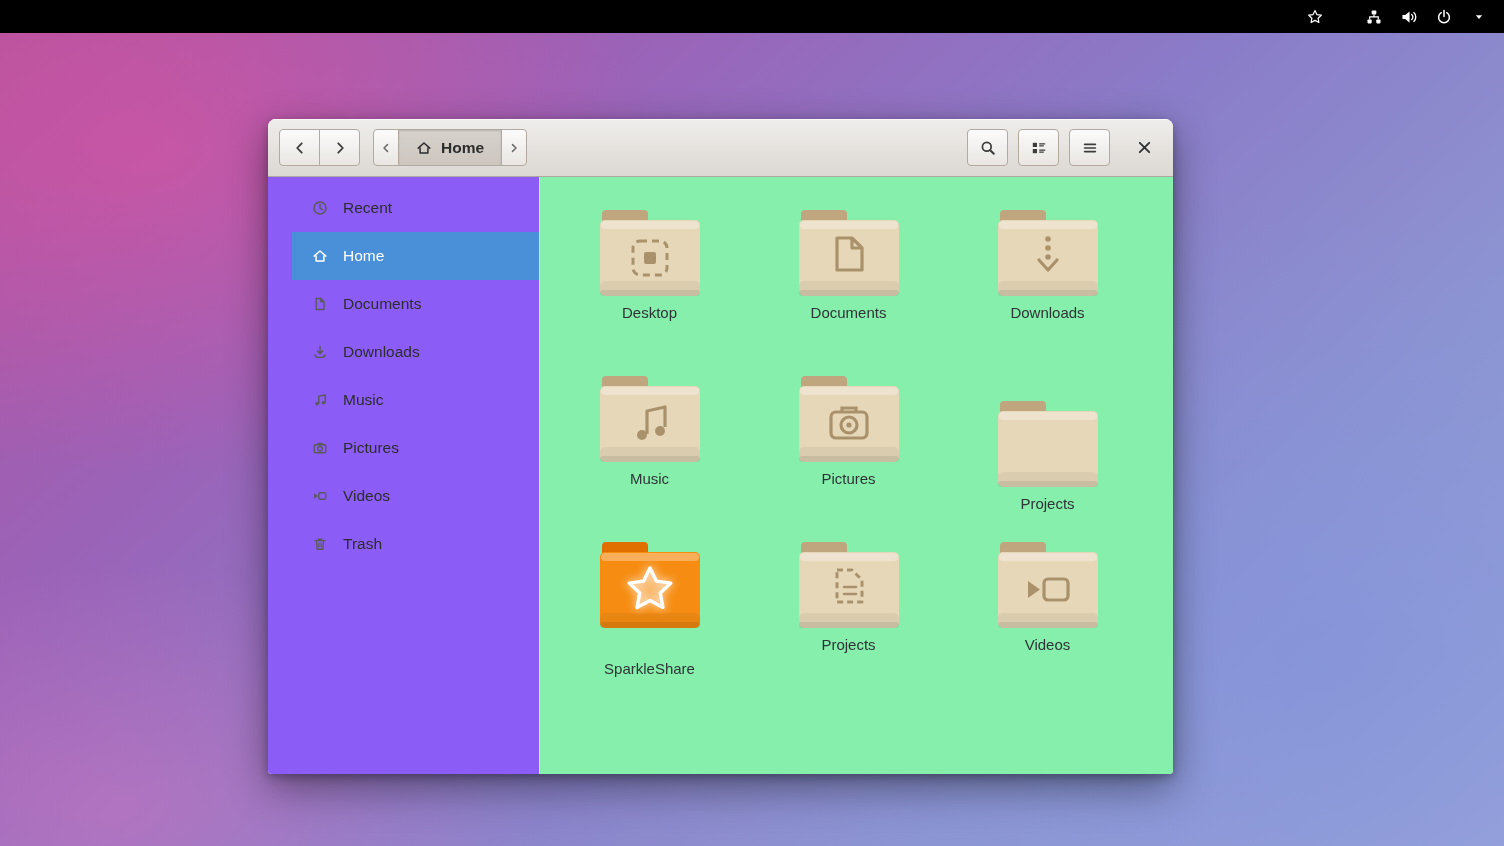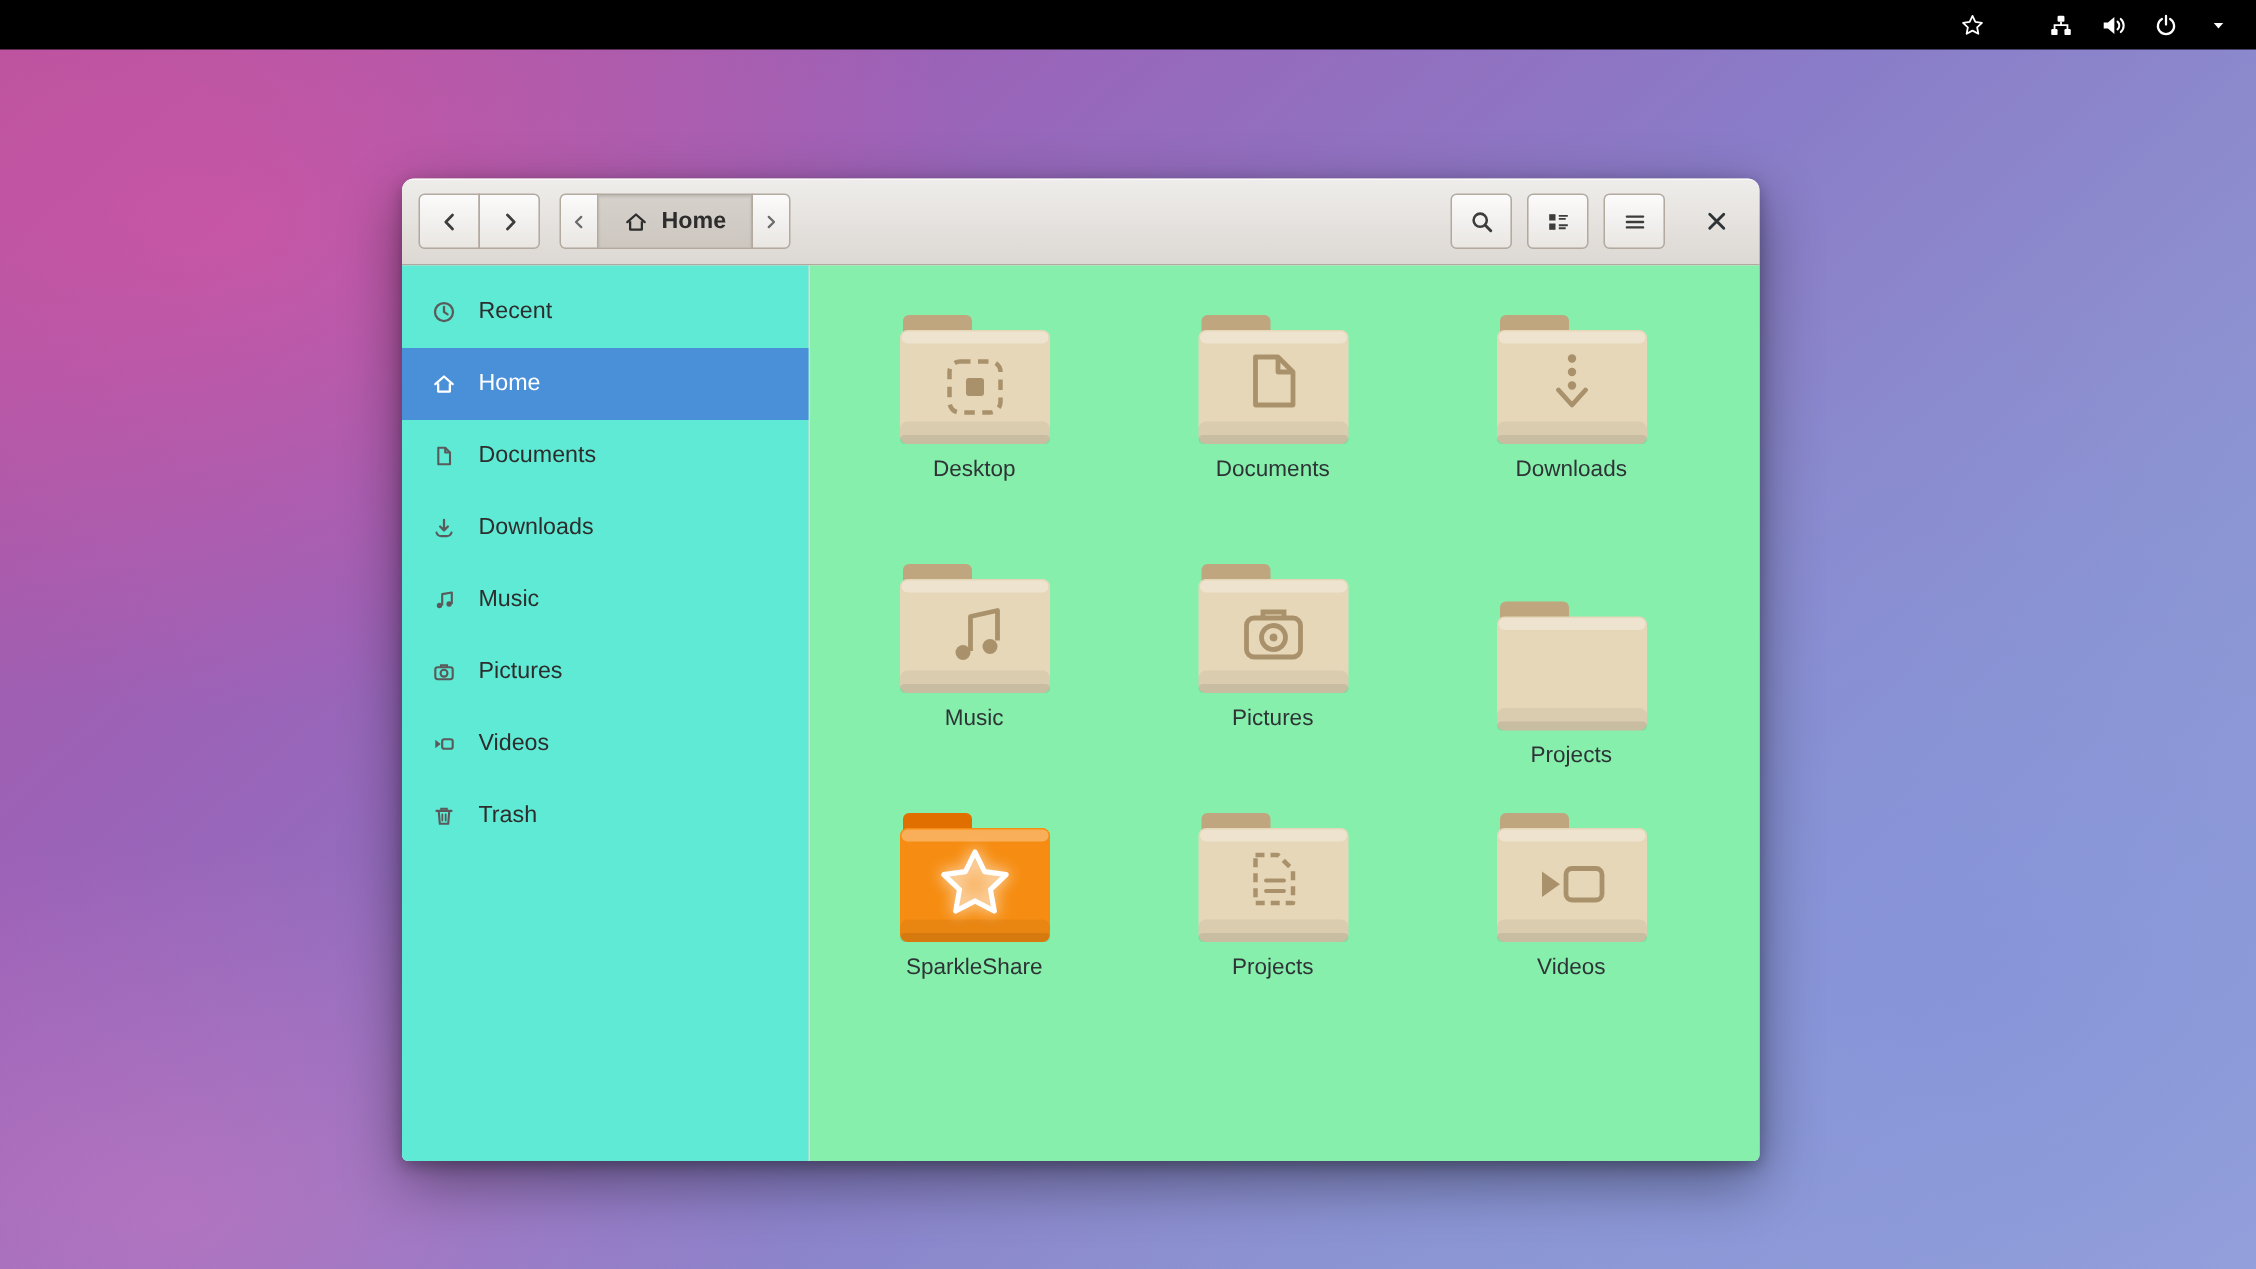--- a/index.html
+++ b/index.html
@@ -50,22 +50,22 @@
     background:linear-gradient(#d6d1cb,#cdc7c0);box-shadow:inset 0 1px 2px rgba(0,0,0,.14);
   }
   .spacer{flex:1;}
   .toolbar-actions{display:flex;align-items:center;}
   .action-btn{width:41px;margin-left:10px;}
   .act-close{border:none;background:transparent;box-shadow:none;width:36px;margin-left:16px;color:#2e3436;}
   .act-close svg{width:17px;height:17px;}
   
   .content{flex:1;display:flex;min-height:0;}
   .sidebar{
-    width:272px;flex:0 0 272px;background:#5eead4;border-right:1px solid #dedad5;
-    padding-top:7px;box-sizing:border-box;
+    width:272px;flex:0 0 272px;background:#8b5cf6;border-right:1px solid #dedad5;
+    padding-top:7px;box-sizing:border-box;padding-left:24px;
   }
   .sidebar-item{
     height:48px;display:flex;align-items:center;padding-left:20px;gap:15px;
     font-size:15.5px;color:#2d2d2d;cursor:default;
   }
   .sidebar-item .side-icon{width:16px;height:16px;color:#5a5a5a;display:flex;}
   .sidebar-item .side-icon svg{width:16px;height:16px;}
   .sidebar-item.active{background:#4a90d9;color:#fff;}
   .sidebar-item.active .side-icon{color:#fff;}
   
@@ -436,21 +436,21 @@
     <svg class="folder" viewBox="0 0 104 96">
       <rect class="tab" x="4" y="5" width="46" height="18" rx="4"></rect>
       <rect class="body" x="2" y="15" width="100" height="76" rx="5"></rect>
       <rect x="3" y="16" width="98" height="8" rx="4" fill="rgba(255,255,255,.30)"></rect>
       <rect x="2" y="76" width="100" height="15" rx="5" fill="rgba(0,0,0,.05)"></rect>
       <rect x="2" y="85" width="100" height="6" rx="3" fill="rgba(0,0,0,.08)"></rect>
       <use class="emblem" href="#e-none"></use>
     </svg>
     <figcaption class="file-label">Projects</figcaption>
   </figure>
-        <figure class="file-item file-orange" style="margin:0;">
+        <figure class="file-item file-orange" style="margin:0;gap:24px;">
     <svg class="folder" viewBox="0 0 104 96">
       <rect class="tab" x="4" y="5" width="46" height="18" rx="4"></rect>
       <rect class="body" x="2" y="15" width="100" height="76" rx="5"></rect>
       <rect x="3" y="16" width="98" height="8" rx="4" fill="rgba(255,255,255,.30)"></rect>
       <rect x="2" y="76" width="100" height="15" rx="5" fill="rgba(0,0,0,.05)"></rect>
       <rect x="2" y="85" width="100" height="6" rx="3" fill="rgba(0,0,0,.08)"></rect>
       <use class="emblem" href="#e-star"></use>
     </svg>
     <figcaption class="file-label">SparkleShare</figcaption>
   </figure>

